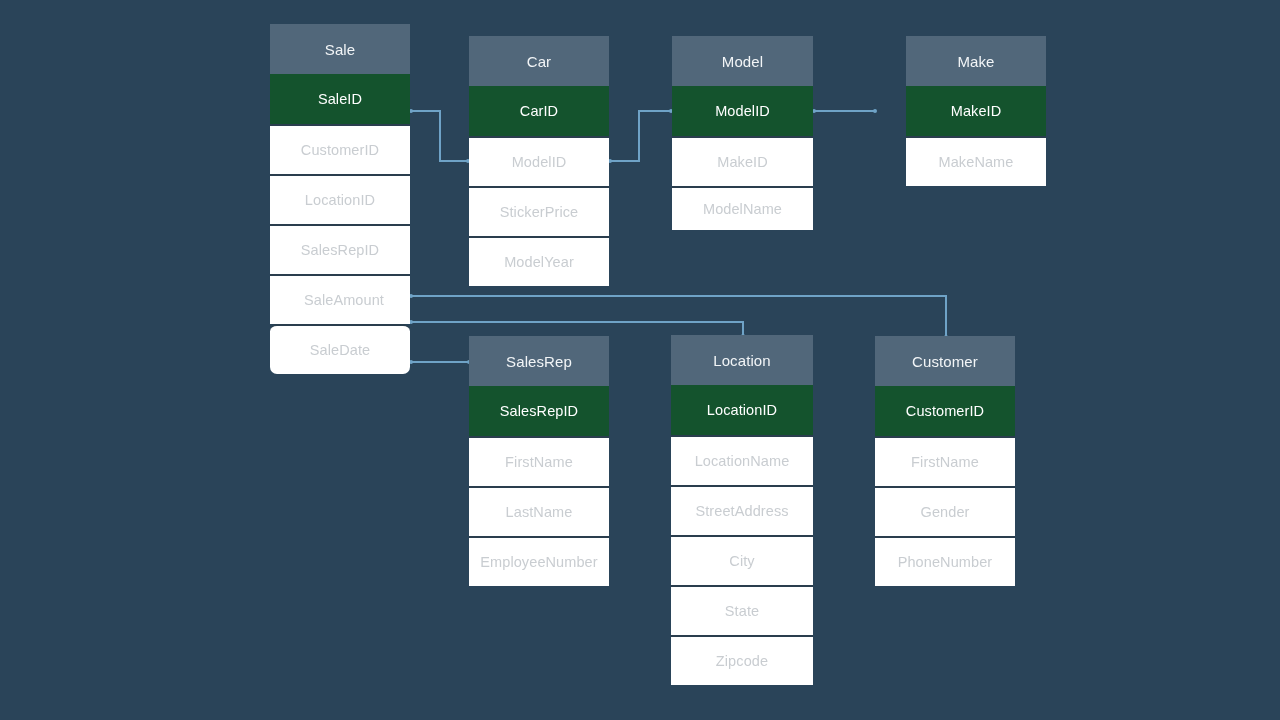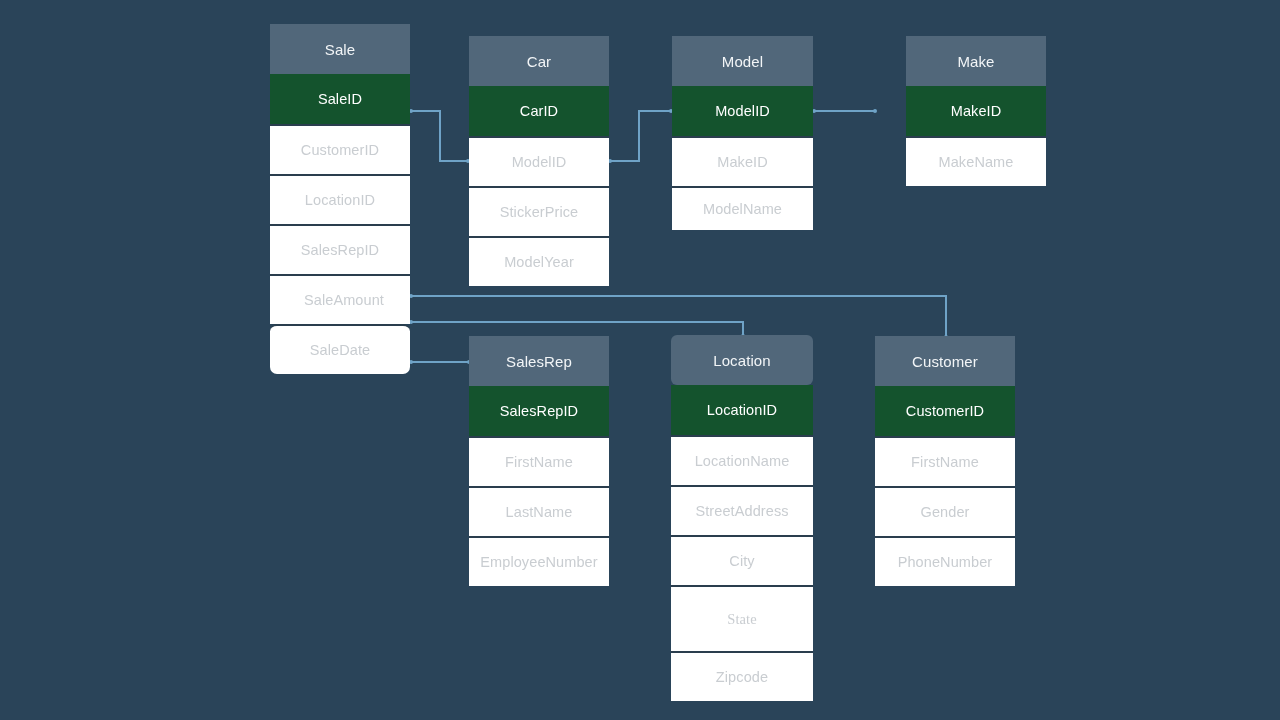--- a/index.html
+++ b/index.html
@@ -113,26 +113,26 @@
         <div class="row field" style="height: 50px;">MakeName</div>
       </div>
       <div class="table" style="left: 469px; top: 336px; width: 140px;">
         <div class="row header" style="height: 50px;">SalesRep</div>
         <div class="row pk" style="height: 50px;">SalesRepID</div>
         <div class="row field" style="height: 50px;">FirstName</div>
         <div class="row field" style="height: 50px; text-align: center;">LastName</div>
         <div class="row field" style="height: 50px;">EmployeeNumber</div>
       </div>
       <div class="table" style="left: 671px; top: 335px; width: 142px;">
-        <div class="row header" style="height: 50px; border-radius: 6px;">Location</div>
+        <div class="row header" style="height: 50px;">Location</div>
         <div class="row pk" style="height: 50px;">LocationID</div>
         <div class="row field" style="height: 50px;">LocationName</div>
         <div class="row field" style="height: 50px;">StreetAddress</div>
         <div class="row field" style="height: 50px;">City</div>
-        <div class="row field" style="height: 66px; font-family: Liberation Serif, serif;">State</div>
+        <div class="row field" style="height: 50px;">State</div>
         <div class="row field" style="height: 50px;">Zipcode</div>
       </div>
       <div class="table" style="left: 875px; top: 336px; width: 140px;">
         <div class="row header" style="height: 50px;">Customer</div>
         <div class="row pk" style="height: 50px;">CustomerID</div>
         <div class="row field" style="height: 50px;">FirstName</div>
         <div class="row field" style="height: 50px;">Gender</div>
         <div class="row field" style="height: 50px;">PhoneNumber</div>
       </div>
     </div>

